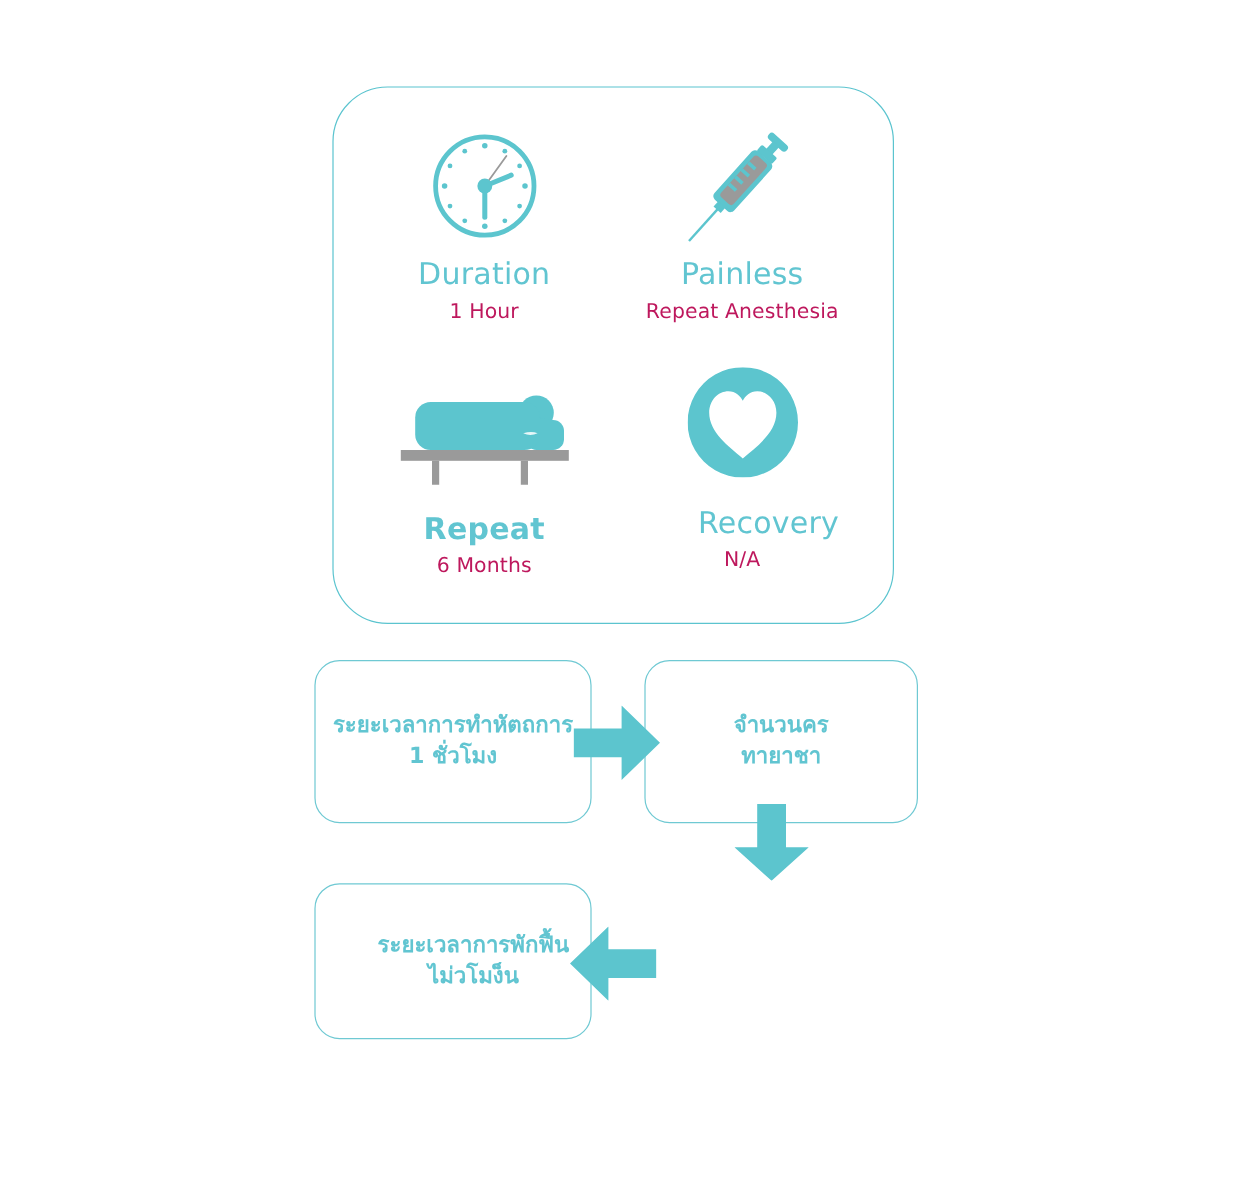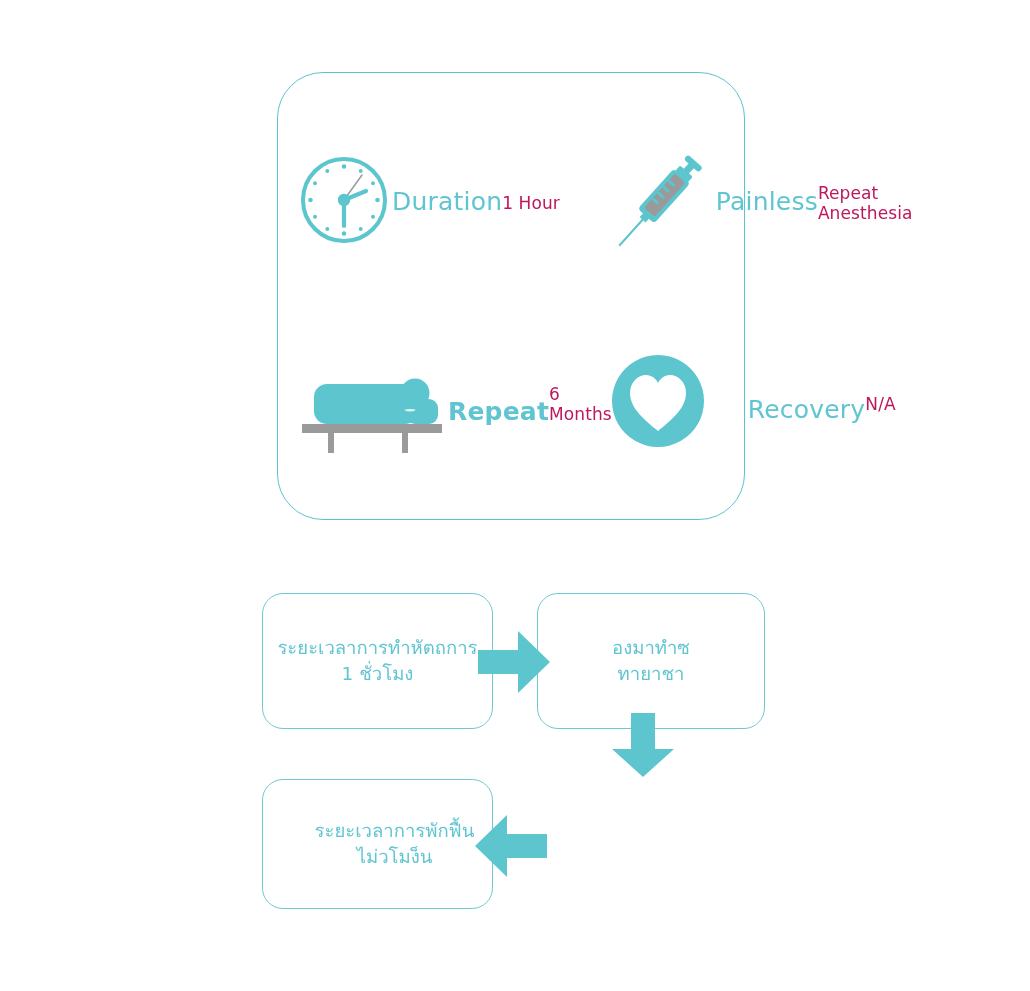--- a/index.html
+++ b/index.html
@@ -33,21 +33,21 @@
     width: 100%;
     height: 100%;
     display: grid;
     grid-template-columns: 1fr 1fr;
     grid-template-rows: 1fr 1fr;
     padding: 26px 18px 18px 18px;
     box-sizing: border-box;
   }
   .feature {
     display: flex;
-    flex-direction: row;
+    flex-direction: column;
     align-items: center;
     justify-content: flex-start;
   }
   .feature-icon {
     height: 112px;
     display: flex;
     align-items: center;
     justify-content: center;
   }
   .feature-title {
@@ -68,23 +68,24 @@
   }
   .feature.repeat .feature-icon { height: 104px; align-items: flex-end; }
   .feature.recovery .feature-icon { height: 104px; }
   .feature.repeat .feature-title { margin-top: 23px; font-weight: bold; }
   .feature.recovery .feature-title { margin-top: 18px; margin-left: 44px; }
 
   
   #flowchart {
     position: absolute;
     left: 260px;
-    top: 593px;
+    top: 550px;
     width: 510px;
     height: 316px;
+    font-weight: bold;
   }
   .flow-box {
     position: absolute;
     border: 1.6px solid #6fc9d3;
     border-radius: 21px;
     box-sizing: border-box;
     background: #ffffff;
     display: flex;
     flex-direction: column;
     align-items: center;
@@ -217,21 +218,21 @@
 </div>
 
 <div id="flowchart">
 
   <div class="flow-box" id="flow-box-duration">
     <div class="flow-line">ระยะเวลาการทำหัตถการ</div>
     <div class="flow-line">1 ชั่วโมง</div>
   </div>
 
   <div class="flow-box" id="flow-box-anesthetic">
-    <div class="flow-line">องมาทำซ</div>
+    <div class="flow-line">จำนวนคร</div>
     <div class="flow-line">ทายาชา</div>
   </div>
 
 
   <div class="flow-box" id="flow-box-recovery">
     <div class="flow-line">ระยะเวลาการพักฟื้น</div>
     <div class="flow-line">ไม่วโมง็น</div>
   </div>
 
   <div class="arrow" id="arrow-right">

